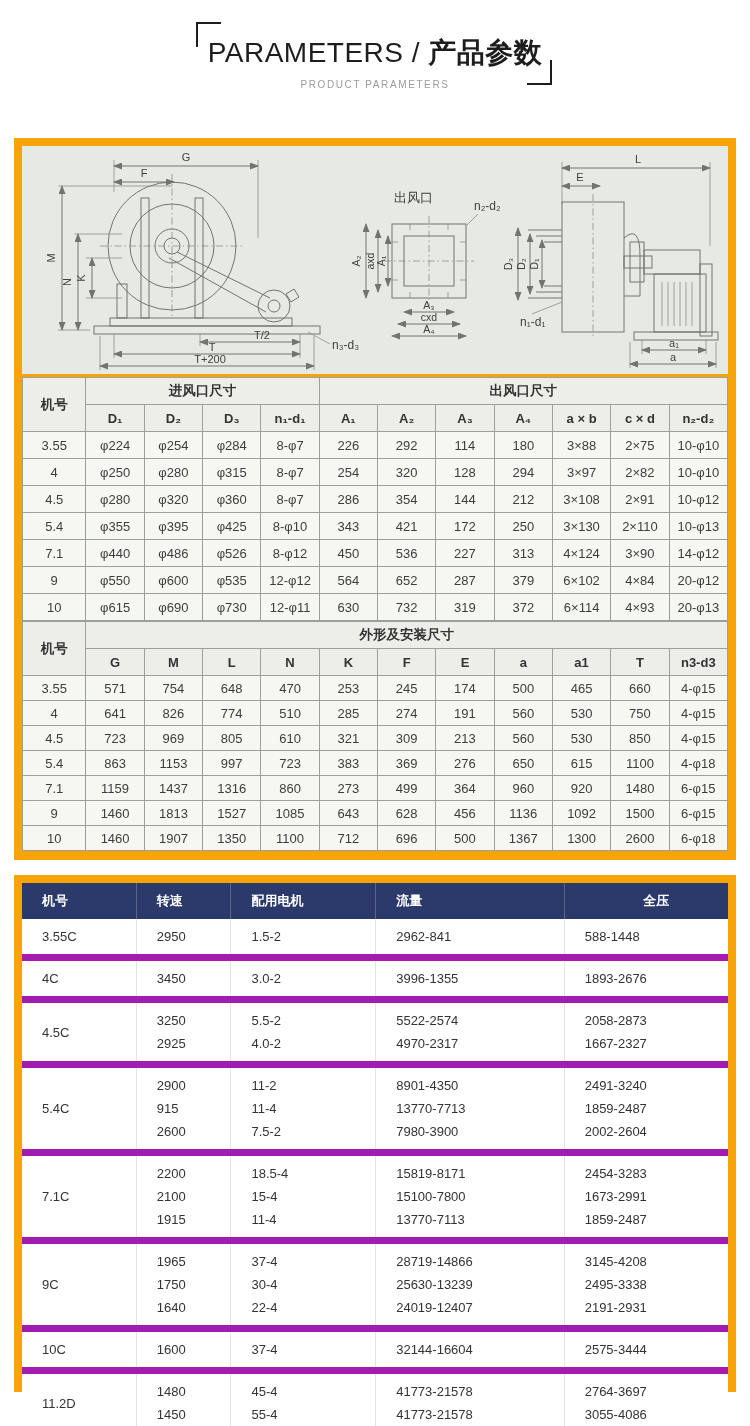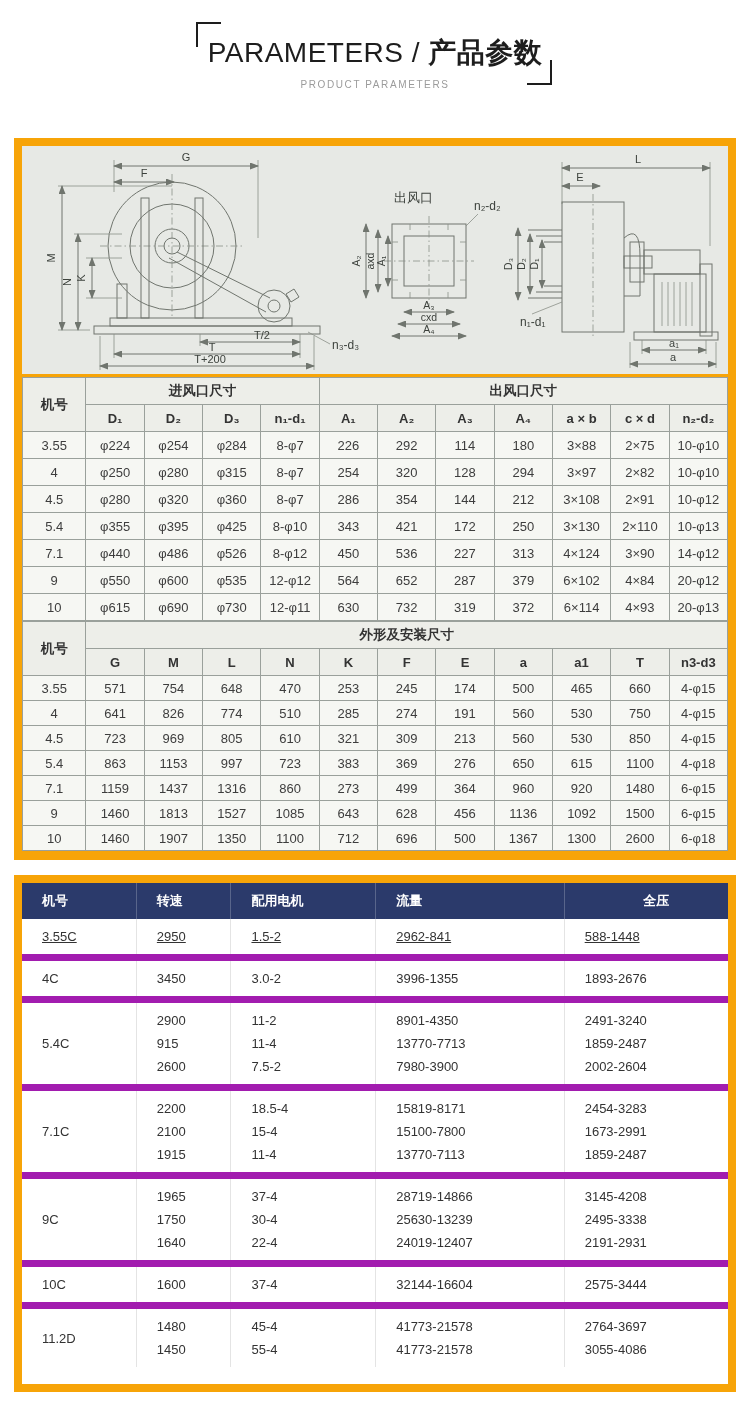--- a/index.html
+++ b/index.html
@@ -39,21 +39,21 @@
   .t2 td{height:24px;}
   .t2 th{height:26px;}
 
   
   .spec-wrap{background:#fff;height:501px;}
   .spec-table{width:100%;border-collapse:collapse;table-layout:fixed;background:#fff;}
   .spec-table th{background:#2B3A6B;color:#fff;text-align:left;font-size:13px;font-weight:600;height:36px;padding:0 0 0 20px;border-right:1px solid rgba(255,255,255,.22);}
   .spec-table th:last-child{border-right:none;text-align:center;}
   .spec-table td{font-size:13px;color:#333;text-align:left;padding:6px 0 6px 20px;border-right:1px solid #e4e4e4;border-top:7px solid #a21caf;vertical-align:middle;}
   .spec-table td:last-child{border-right:none;}
-  .spec-table tr.first td{border-top:none;text-decoration:underline;}
+  .spec-table tr.first td{border-top:none;}
   .spec-table td div{line-height:23px;}
 </style>
 </head>
 <body>
 
 <div class="page">
 
   <div class="title-block">
     <span class="corner corner-tl"></span>
     <div class="main-title"><span>PARAMETERS</span><span> / </span><span class="zh">产品参数</span></div>
@@ -492,20 +492,39 @@
                 <div>3.0-2</div>
               </td>
               <td>
                 <div>3996-1355</div>
               </td>
               <td>
                 <div>1893-2676</div>
               </td>
             </tr>
             <tr>
+              <td>4.5C</td>
+              <td>
+                <div>3250</div>
+                <div>2925</div>
+              </td>
+              <td>
+                <div>5.5-2</div>
+                <div>4.0-2</div>
+              </td>
+              <td>
+                <div>5522-2574</div>
+                <div>4970-2317</div>
+              </td>
+              <td>
+                <div>2058-2873</div>
+                <div>1667-2327</div>
+              </td>
+            </tr>
+            <tr>
               <td>5.4C</td>
               <td>
                 <div>2900</div>
                 <div>915</div>
                 <div>2600</div>
               </td>
               <td>
                 <div>11-2</div>
                 <div>11-4</div>
                 <div>7.5-2</div>

